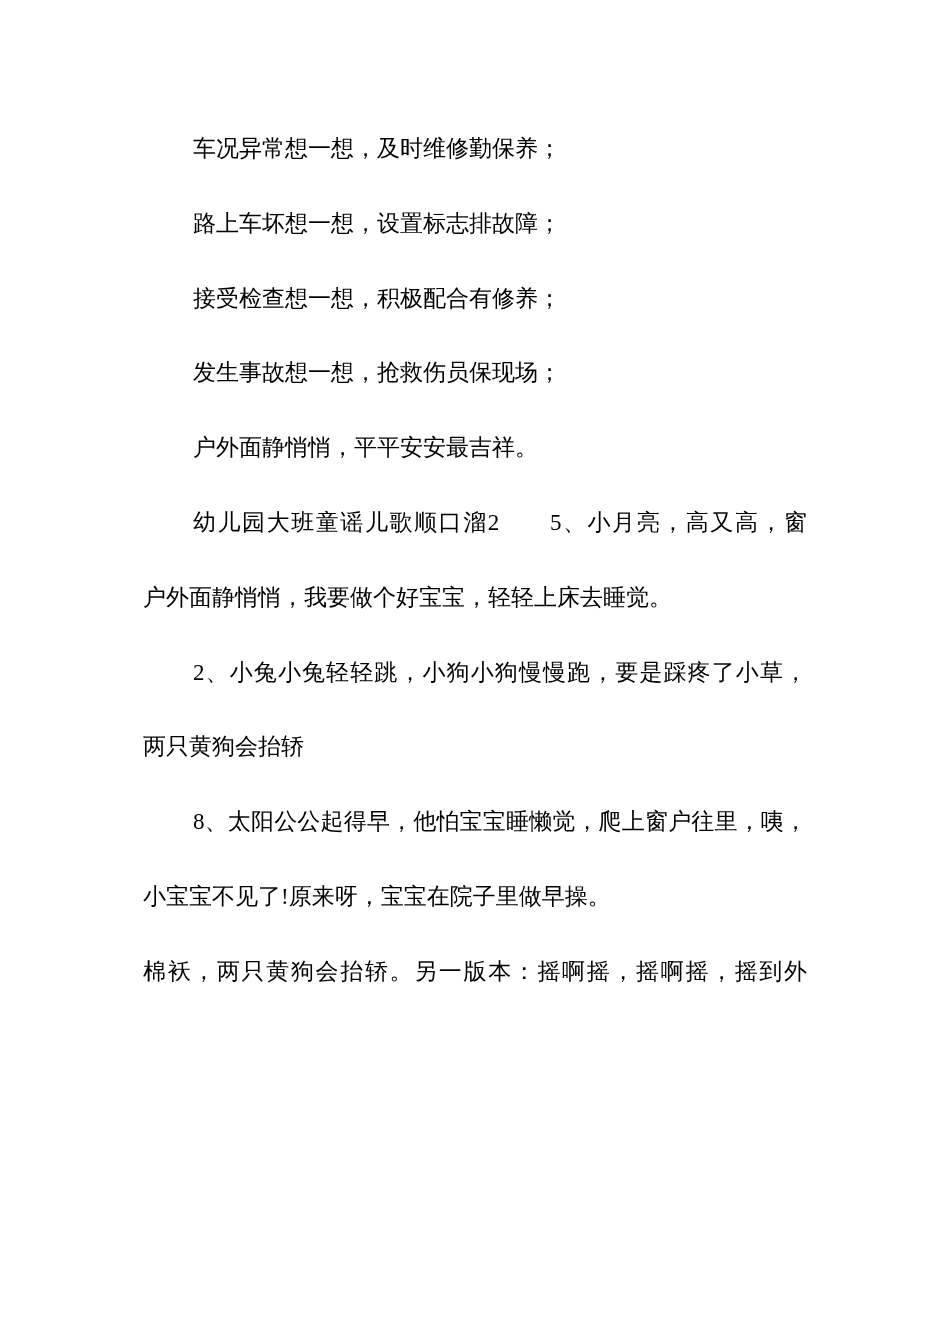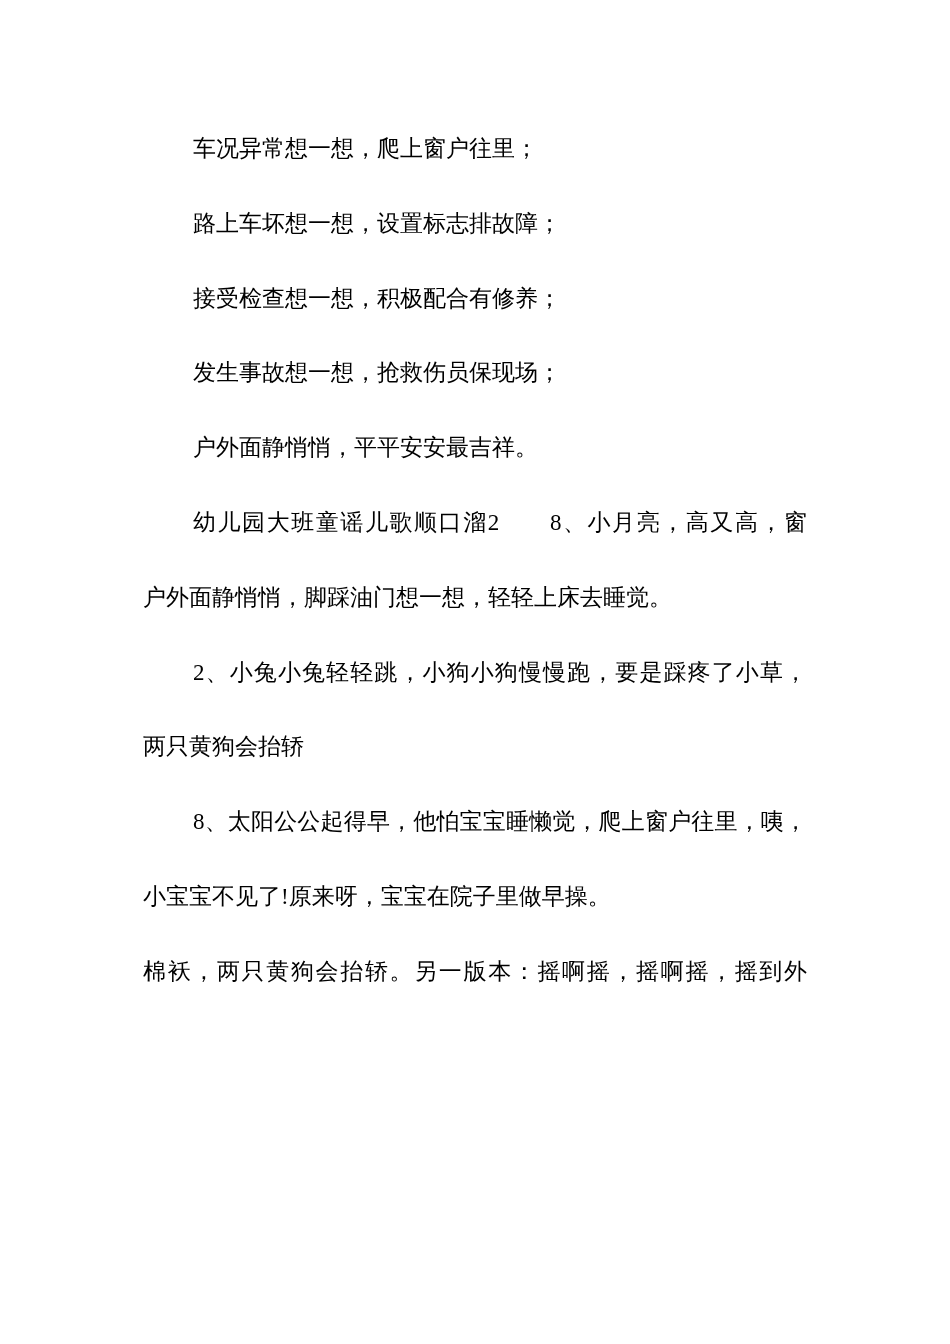--- a/index.html
+++ b/index.html
@@ -45,26 +45,26 @@
   .line.full {
     text-align: justify;
     text-align-last: justify;
   }
 </style>
 </head>
 <body>
 
 <div class="page">
   <div class="text-block">
-      <div class="line indent">车况异常想一想，爬上窗户往里；</div>
+      <div class="line indent">车况异常想一想，及时维修勤保养；</div>
       <div class="line indent">路上车坏想一想，设置标志排故障；</div>
       <div class="line indent">接受检查想一想，积极配合有修养；</div>
       <div class="line indent">发生事故想一想，抢救伤员保现场；</div>
       <div class="line indent">户外面静悄悄，平平安安最吉祥。</div>
-      <div class="line indent full">幼儿园大班童谣儿歌顺口溜2　　8、小月亮，高又高，窗</div>
-      <div class="line">户外面静悄悄，脚踩油门想一想，轻轻上床去睡觉。</div>
+      <div class="line indent full">幼儿园大班童谣儿歌顺口溜2　　5、小月亮，高又高，窗</div>
+      <div class="line">户外面静悄悄，我要做个好宝宝，轻轻上床去睡觉。</div>
       <div class="line indent full">2、小兔小兔轻轻跳，小狗小狗慢慢跑，要是踩疼了小草，</div>
       <div class="line">两只黄狗会抬轿</div>
       <div class="line indent full">8、太阳公公起得早，他怕宝宝睡懒觉，爬上窗户往里，咦，</div>
       <div class="line">小宝宝不见了!原来呀，宝宝在院子里做早操。</div>
       <div class="line full">棉袄，两只黄狗会抬轿。另一版本：摇啊摇，摇啊摇，摇到外</div>
     </div>
 </div>
 
 </body></html>

